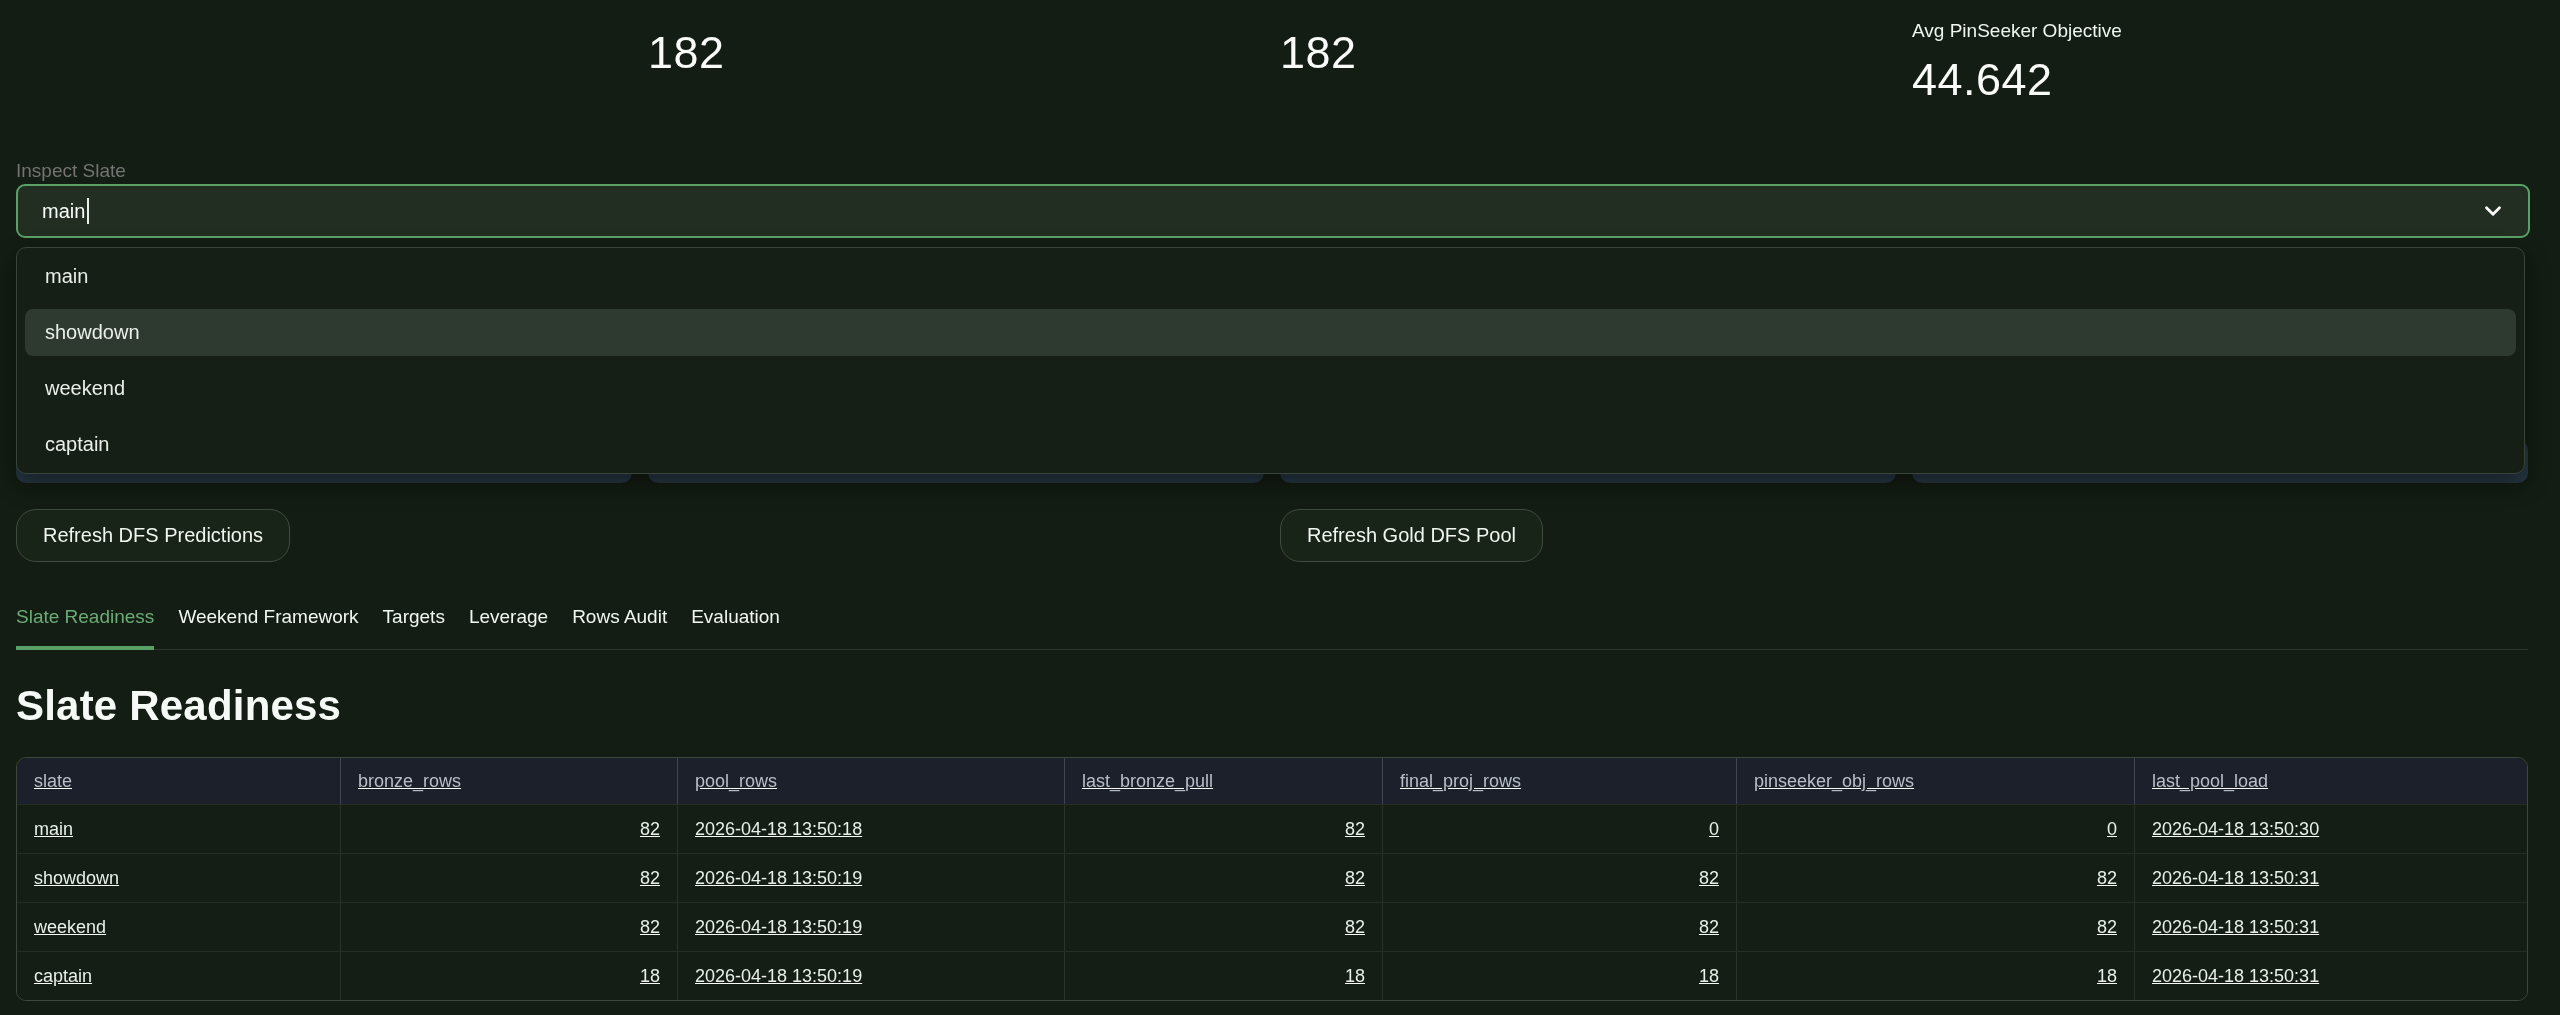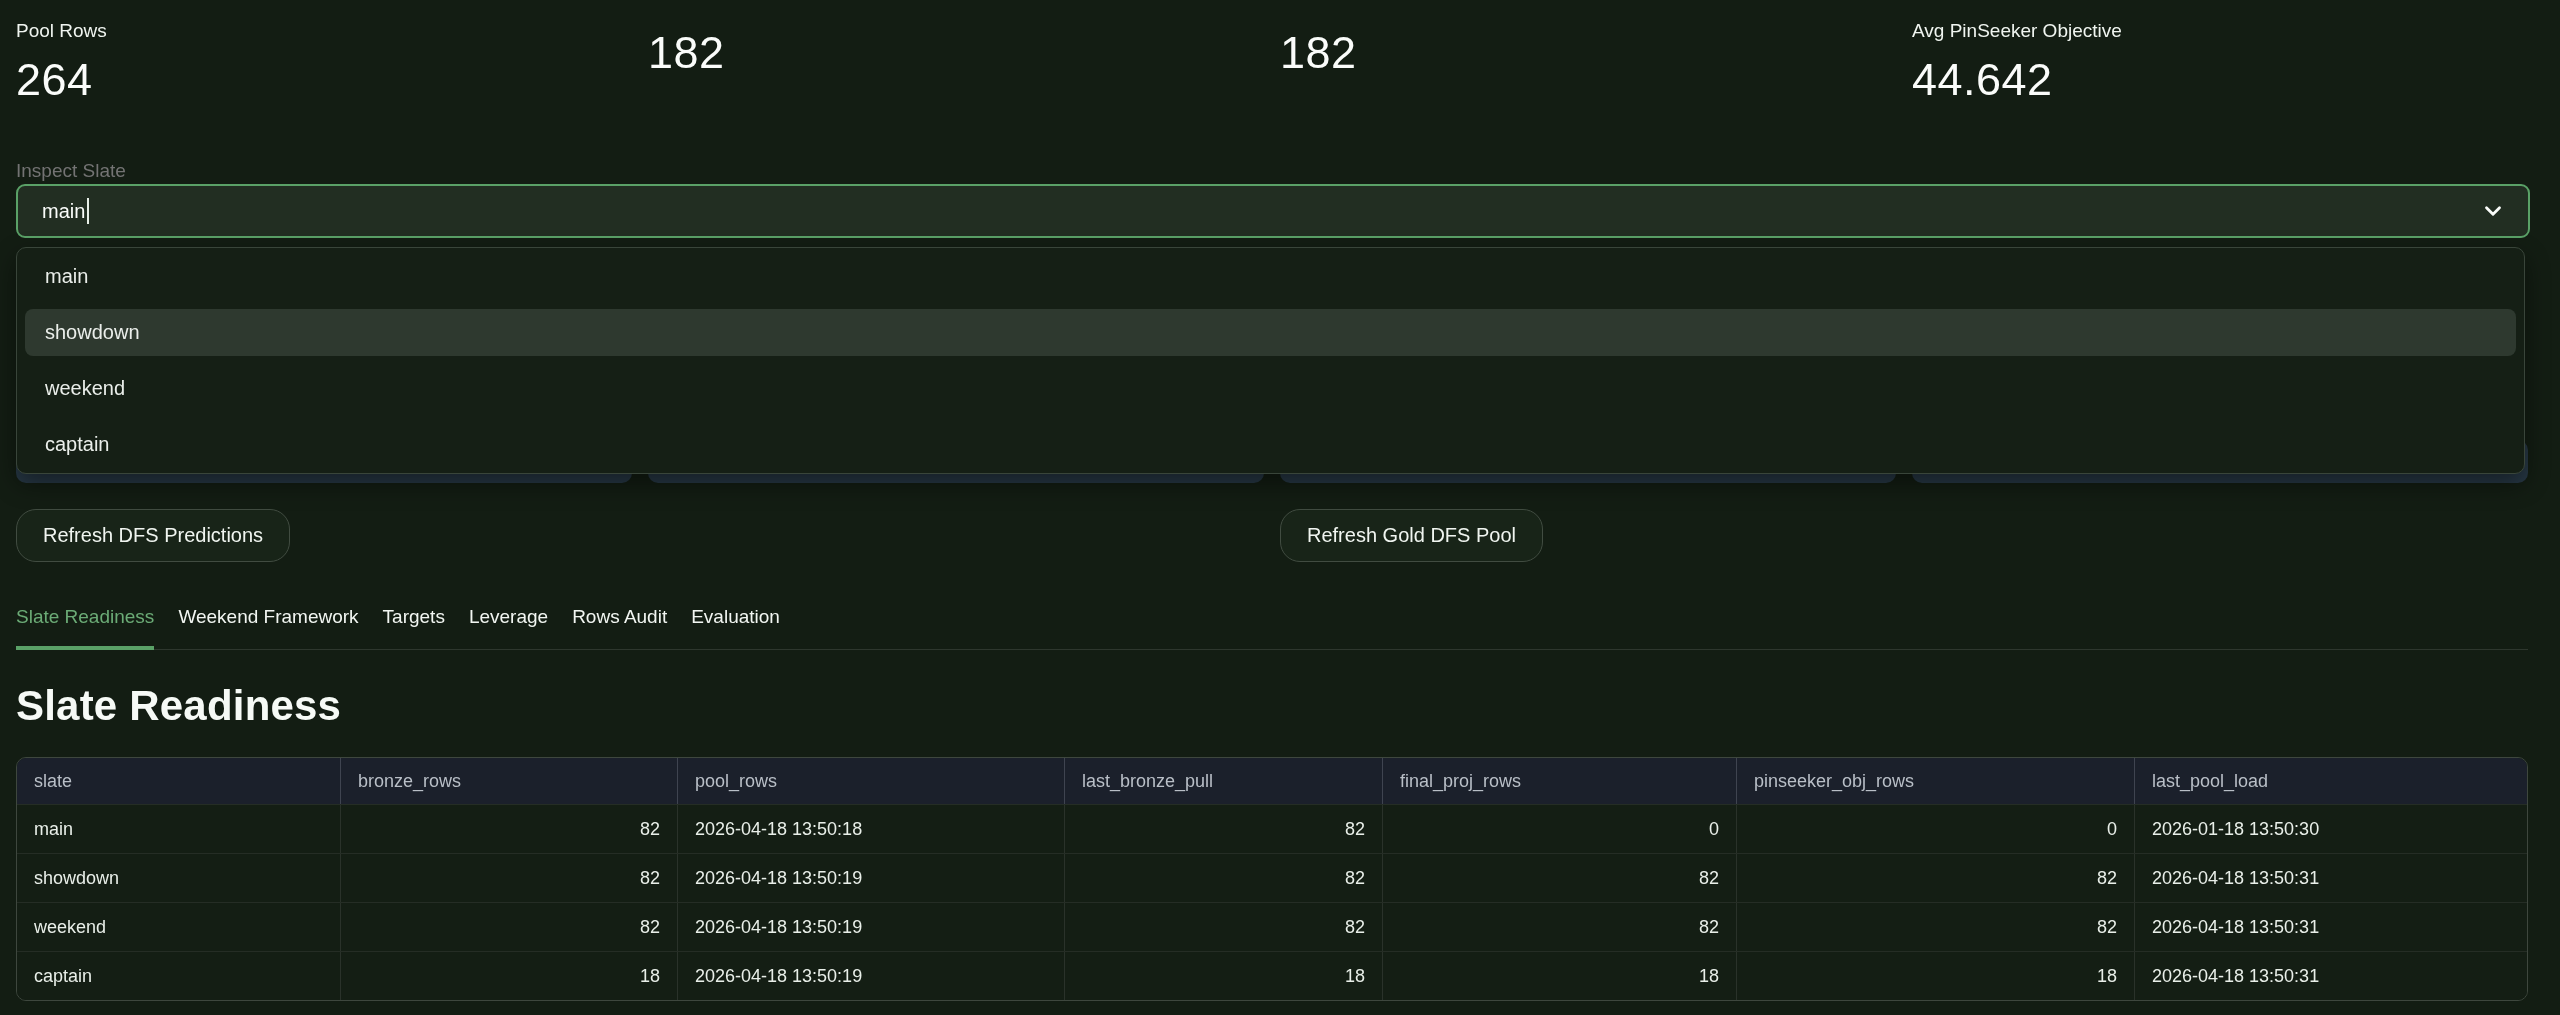--- a/index.html
+++ b/index.html
@@ -82,40 +82,37 @@
   .section-title {
     position: absolute; left: 16px; top: 682px;
     font-size: 42px; font-weight: 700; color: #f6faf6; letter-spacing: 0.2px;
   }
 
   
   .df {
     position: absolute; left: 16px; top: 757px; width: 2512px;
     border: 1px solid #3e473e; border-radius: 10px; overflow: hidden;
     font-size: 18px;
+    text-decoration: underline;
   }
   .df-row { display: grid; grid-template-columns: 324px 337px 387px 318px 354px 398px 393px; }
   .df-head { background: #1b202b; height: 46px; }
   .df-head .df-cell { color: #b9bfc7; border-right: 1px solid #3f4450; }
   .df-head .df-cell:last-child { border-right: none; }
   .df-body-row { height: 49px; background: #141e14; border-top: 1px solid #252d25; }
   .df-body-row .df-cell { color: #e9efe9; border-right: 1px solid #2a322a; }
   .df-body-row .df-cell:last-child { border-right: none; }
   .df-cell { display: flex; align-items: center; padding: 0 17px; overflow: hidden; white-space: nowrap; }
   .df-cell.num { justify-content: flex-end; }
 </style>
 </head>
 <body>
 
 <div id="app">
 
-  <div class="metric mc0">
-    <div class="m-label">Pool Rows</div>
-    <div class="m-value">264</div>
-  </div>
   <div class="metric mc1">
     <div class="m-value">182</div>
   </div>
   <div class="metric mc2">
     <div class="m-value">182</div>
   </div>
   <div class="metric mc3">
     <div class="m-label">Avg PinSeeker Objective</div>
     <div class="m-value">44.642</div>
   </div>
@@ -176,21 +173,21 @@
       <div class="df-cell">last_pool_load</div>
     </div>
 
     <div class="df-row df-body-row">
       <div class="df-cell">main</div>
       <div class="df-cell num">82</div>
       <div class="df-cell">2026-04-18 13:50:18</div>
       <div class="df-cell num">82</div>
       <div class="df-cell num">0</div>
       <div class="df-cell num">0</div>
-      <div class="df-cell">2026-01-18 13:50:30</div>
+      <div class="df-cell">2026-04-18 13:50:30</div>
     </div>
 
     <div class="df-row df-body-row">
       <div class="df-cell">showdown</div>
       <div class="df-cell num">82</div>
       <div class="df-cell">2026-04-18 13:50:19</div>
       <div class="df-cell num">82</div>
       <div class="df-cell num">82</div>
       <div class="df-cell num">82</div>
       <div class="df-cell">2026-04-18 13:50:31</div>

